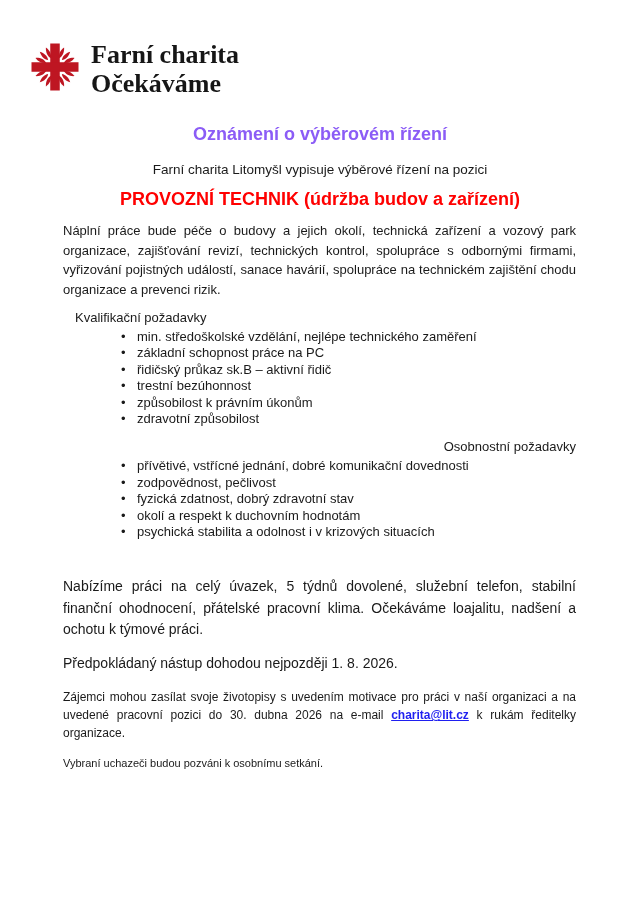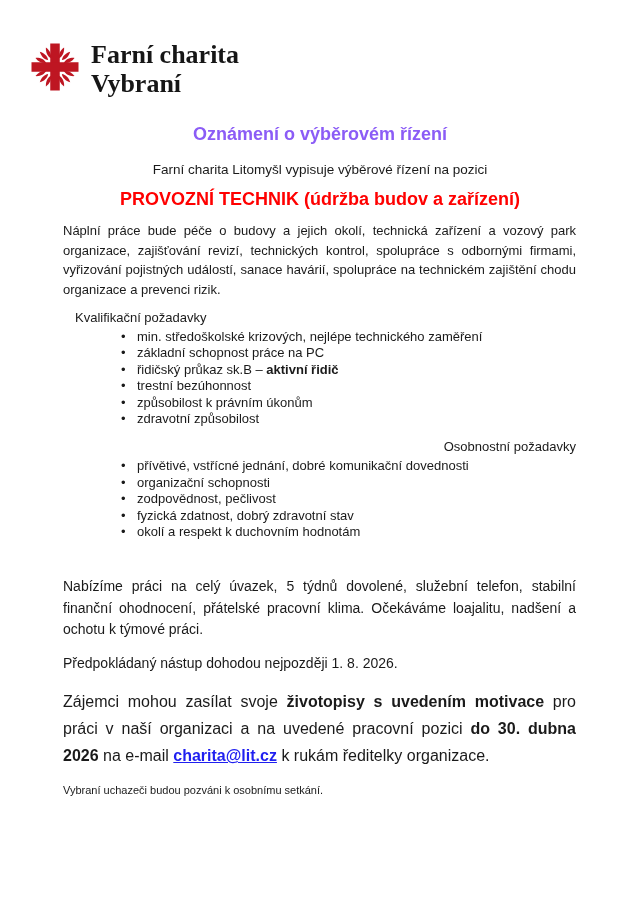--- a/index.html
+++ b/index.html
@@ -84,36 +84,36 @@
     text-align:justify;
     text-align-last:left;
   }
   .start-line{
     margin:13px 64px 0 63px;
     font-size:14px;
     line-height:21px;
   }
   .apply-paragraph{
     margin:14px 64px 0 63px;
-    font-size:16px;
-    line-height:27px;
+    font-size:12px;
+    line-height:18px;
     text-align:justify;
     text-align-last:left;
   }
   .email-link{
     font-weight:700;
     text-decoration:underline;
   }
   .closing-line{
     margin:12px 64px 0 63px;
     font-size:11px;
     line-height:19px;
   }
   p,h1,h2{margin-top:0;margin-bottom:0;}
-  b,strong{font-weight:700;}
+  b,strong{font-weight:400;}
 </style>
 </head>
 <body>
 
 <div class="page">
 
   <header class="logo-row">
     <span class="logo-mark">
       <svg viewBox="0 0 100 100" xmlns="http://www.w3.org/2000/svg" aria-hidden="true">
         <defs>
@@ -132,52 +132,52 @@
           <use href="#leaf" transform="rotate(225 50 50)"></use>
           <use href="#leaf" transform="rotate(245 50 50)"></use>
           <use href="#leaf" transform="rotate(295 50 50)"></use>
           <use href="#leaf" transform="rotate(315 50 50)"></use>
           <use href="#leaf" transform="rotate(335 50 50)"></use>
         </g>
       </svg>
     </span>
     <div class="logo-text">
       <div>Farní charita</div>
-      <div>Vybraní</div>
+      <div>Očekáváme</div>
     </div>
   </header>
 
   <h1 class="doc-title">Oznámení o výběrovém řízení</h1>
 
   <p class="intro-line">Farní charita Litomyšl vypisuje výběrové řízení na pozici</p>
 
   <h2 class="position-heading" id="position-heading" style="color: rgb(255, 0, 0);">PROVOZNÍ TECHNIK (údržba budov a zařízení)</h2>
 
   <p class="job-summary">Náplní práce bude péče o budovy a jejich okolí, technická zařízení a vozový park organizace, zajišťování revizí, technických kontrol, spolupráce s odbornými firmami, vyřizování pojistných událostí, sanace havárií, spolupráce na technickém zajištění chodu organizace a prevenci rizik.</p>
 
   <section>
     <div class="sec-label">Kvalifikační požadavky</div>
     <ul class="req-list">
-      <li>min. středoškolské krizových, nejlépe technického zaměření</li>
+      <li>min. středoškolské vzdělání, nejlépe technického zaměření</li>
       <li>základní schopnost práce na PC</li>
       <li><span>řidičský průkaz sk.B – </span><strong>aktivní řidič</strong></li>
       <li>trestní bezúhonnost</li>
       <li>způsobilost k právním úkonům</li>
       <li>zdravotní způsobilost</li>
     </ul>
   </section>
 
   <section>
     <div class="sec-label second">Osobnostní požadavky</div>
     <ul class="req-list">
       <li>přívětivé, vstřícné jednání, dobré komunikační dovednosti</li>
-      <li>organizační schopnosti</li>
       <li>zodpovědnost, pečlivost</li>
       <li>fyzická zdatnost, dobrý zdravotní stav</li>
       <li>okolí a respekt k duchovním hodnotám</li>
+      <li>psychická stabilita a odolnost i v krizových situacích</li>
     </ul>
   </section>
 
   <p class="offer-paragraph">Nabízíme práci na celý úvazek, 5 týdnů dovolené, služební telefon, stabilní finanční ohodnocení, přátelské pracovní klima. Očekáváme loajalitu, nadšení a ochotu k týmové práci.</p>
 
   <p class="start-line">Předpokládaný nástup dohodou nejpozději 1. 8. 2026.</p>
 
   <p class="apply-paragraph"><span>Zájemci mohou zasílat svoje </span><strong>životopisy s uvedením motivace</strong><span> pro práci v naší organizaci a na uvedené pracovní pozici </span><strong>do 30. dubna 2026</strong><span> na e-mail </span><a href="#" class="email-link" id="email-link" style="color: rgb(31, 31, 240);">charita@lit.cz</a><span> k rukám ředitelky organizace.</span></p>
 
   <p class="closing-line">Vybraní uchazeči budou pozváni k osobnímu setkání.</p>

